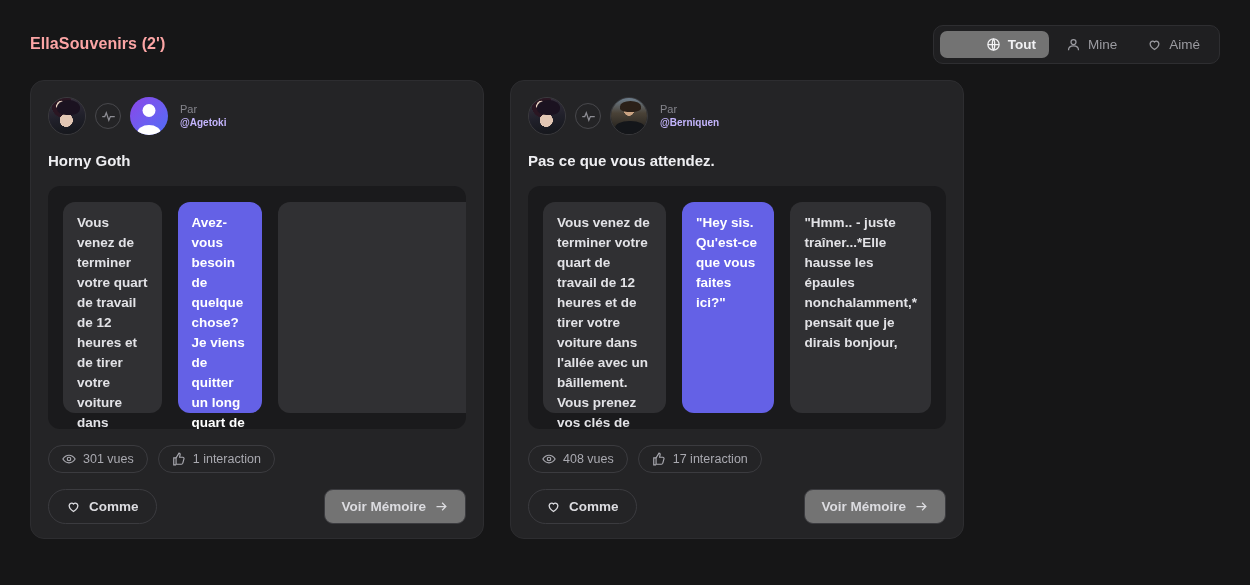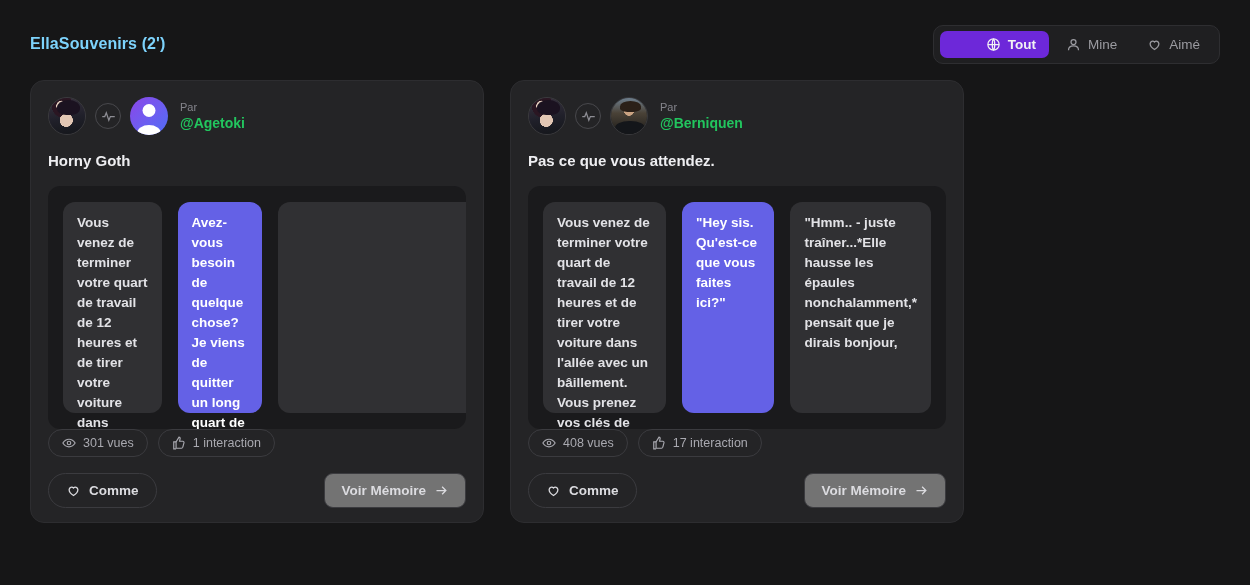--- a/index.html
+++ b/index.html
@@ -11,41 +11,41 @@
   }
   .page { width: 1250px; height: 585px; position: relative; }
 
   
   .topbar {
     display: flex; align-items: center; justify-content: space-between;
     padding: 26px 30px 0 30px;
     height: 62px;
   }
   .app-title {
-    font-size: 16px; font-weight: bold; color: #7dd3fc;
+    font-size: 16px; font-weight: bold; color: #fca5a5;
     letter-spacing: .1px;
   }
   .filters {
     display: flex; align-items: center; gap: 4px;
     background: #1f1f21;
     border: 1px solid #2e2e31;
     border-radius: 10px;
     padding: 5px 6px;
   }
   .filter {
     display: flex; align-items: center; gap: 7px;
     padding: 6px 13px;
     border-radius: 7px;
     font-size: 13.5px; color: #9b9ba1;
     background: transparent;
     border: none; cursor: pointer;
     font-family: "Liberation Sans", sans-serif;
     white-space: nowrap;
   }
-  .filter.active { background: #6d28d9; color: #f2f2f4; font-weight: bold; padding-left: 46px; }
+  .filter.active { background: #737373; color: #f2f2f4; font-weight: bold; padding-left: 46px; }
   .filter svg { display: block; }
 
   
   .cards {
     display: flex; gap: 26px;
     padding: 18px 30px 0 30px;
   }
   .card {
     width: 454px;
     background: #242426;
@@ -107,21 +107,21 @@
   .av-user .head {
     position: absolute; left: 50%; top: 7px; transform: translateX(-50%);
     width: 13px; height: 13px; border-radius: 50%; background: #fff;
   }
   .av-user .shoulders {
     position: absolute; left: 50%; bottom: -7px; transform: translateX(-50%);
     width: 24px; height: 17px; border-radius: 50% 50% 40% 40%; background: #fff;
   }
   .byline { margin-left: 12px; line-height: 1.15; }
   .byline .par { font-size: 11px; color: #85858c; }
-  .byline .user { font-size: 14px; color: #22c55e; font-weight: bold; margin-top: 1px; }
+  .byline .user { font-size: 10px; color: #c4b5fd; font-weight: bold; margin-top: 1px; }
 
   .card-title {
     margin-top: 17px;
     font-size: 15px; font-weight: bold; color: #eeeef1;
   }
 
   
   .chat {
     margin-top: 17px;
     background: #1a1a1c;
@@ -140,21 +140,21 @@
     border-radius: 12px;
     font-size: 13.5px;
     line-height: 1.48;
     font-weight: bold;
   }
   .bubble.them { background: #303033; color: #e2e2e6; }
   .bubble.me   { background: #6461e6; color: #ffffff; }
   .bubble.short { max-width: 320px; }
 
   
-  .stats { display: flex; gap: 10px; margin-top: 0; }
+  .stats { display: flex; gap: 10px; margin-top: 16px; }
   .chip {
     display: flex; align-items: center; gap: 7px;
     border: 1px solid #3b3b3f;
     border-radius: 999px;
     padding: 6px 13px;
     font-size: 12.5px; color: #a9a9b0;
     background: transparent;
   }
 
   

